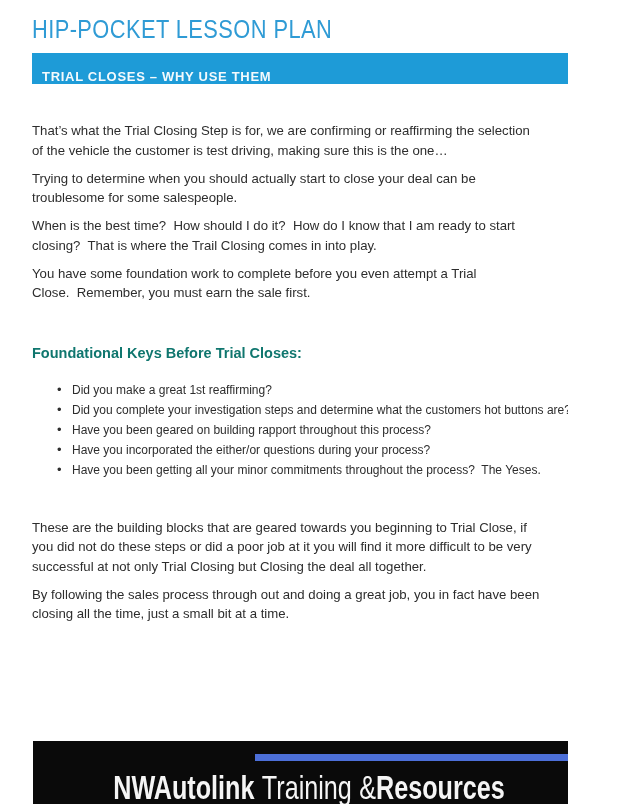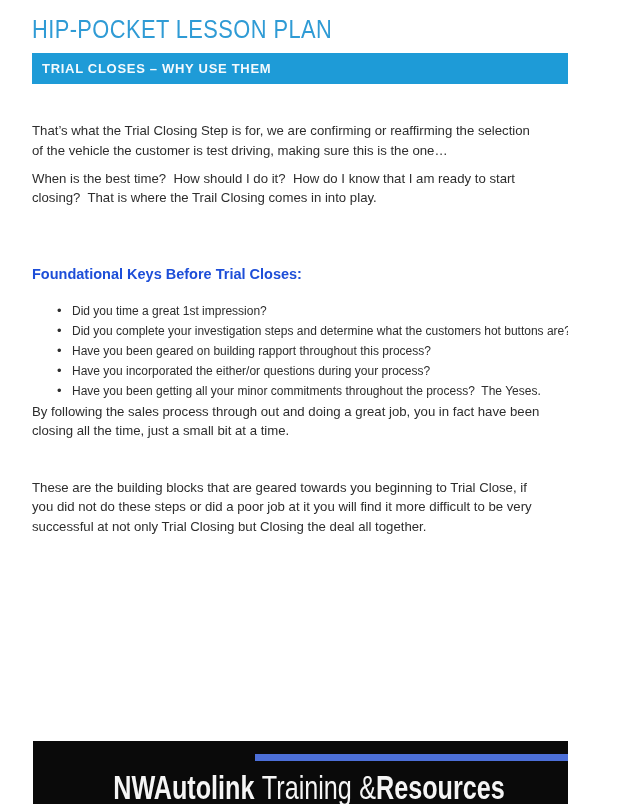--- a/index.html
+++ b/index.html
@@ -26,46 +26,46 @@
     color:var(--title-blue);
     white-space:nowrap;
     letter-spacing:0.5px;
     transform:scaleX(0.84);
     transform-origin:left center;
   }
   .section-bar{
     margin:9px 0 0 32px;
     width:558px;height:31px;
     background:var(--bar-blue);
-    display:flex;align-items:center;
+    display:flex;align-items:flex-end;
     box-sizing:border-box;
     padding-left:10px;
   }
   .section-bar span{
     color:#F4FAFD;
     font-size:13px;
     font-weight:700;
     letter-spacing:0.7px;
   }
   .content{
     margin:37px 0 0 32px;
     width:572px;
   }
   .para{
     margin:0 0 8.5px 0;
     font-size:13.2px;
     line-height:19.5px;
     white-space:pre-wrap;
   }
   .list-heading{
-    margin:56px 0 0 0;
+    margin:40px 0 0 0;
     font-size:14.5px;
     font-weight:700;
     line-height:20px;
-    color:#1d4ed8;
+    color:#0f766e;
   }
   ul.keys{
     list-style:none;
     margin:17px 0 0 0;
     padding:0 0 0 25px;
   }
   ul.keys li{
     position:relative;
     padding-left:15px;
     font-size:12px;
@@ -115,38 +115,42 @@
 
   <h1 class="doc-title">HIP-POCKET LESSON PLAN</h1>
 
   <div class="section-bar">
     <span>TRIAL CLOSES – WHY USE THEM</span>
   </div>
 
   <div class="content">
     <p class="para">That’s what the Trial Closing Step is for, we are confirming or reaffirming the selection
 of the vehicle the customer is test driving, making sure this is the one…</p>
+    <p class="para">Trying to determine when you should actually start to close your deal can be
+troublesome for some salespeople.</p>
     <p class="para">When is the best time?  How should I do it?  How do I know that I am ready to start
 closing?  That is where the Trail Closing comes in into play.</p>
+    <p class="para">You have some foundation work to complete before you even attempt a Trial
+Close.  Remember, you must earn the sale first.</p>
 
     <h2 class="list-heading">Foundational Keys Before Trial Closes:</h2>
 
     <ul class="keys">
-      <li>Did you time a great 1st impression?</li>
+      <li>Did you make a great 1st reaffirming?</li>
       <li>Did you complete your investigation steps and determine what the customers hot buttons are?</li>
       <li>Have you been geared on building rapport throughout this process?</li>
       <li>Have you incorporated the either/or questions during your process?</li>
       <li>Have you been getting all your minor commitments throughout the process?  The Yeses.</li>
     </ul>
 
-    <p class="para">By following the sales process through out and doing a great job, you in fact have been
-closing all the time, just a small bit at a time.</p>
     <p class="para closing">These are the building blocks that are geared towards you beginning to Trial Close, if
 you did not do these steps or did a poor job at it you will find it more difficult to be very
 successful at not only Trial Closing but Closing the deal all together.</p>
+    <p class="para">By following the sales process through out and doing a great job, you in fact have been
+closing all the time, just a small bit at a time.</p>
   </div>
 
   <div class="banner">
     <div class="accent-bar top"></div>
     <div class="accent-bar bottom"></div>
     <div class="brand">
       <span class="bold">NWAutolink</span><span class="sp"></span><span class="light">Training</span><span class="sp"></span><span class="light">&amp;</span><span class="bold">Resources</span>
     </div>
   </div>
 

